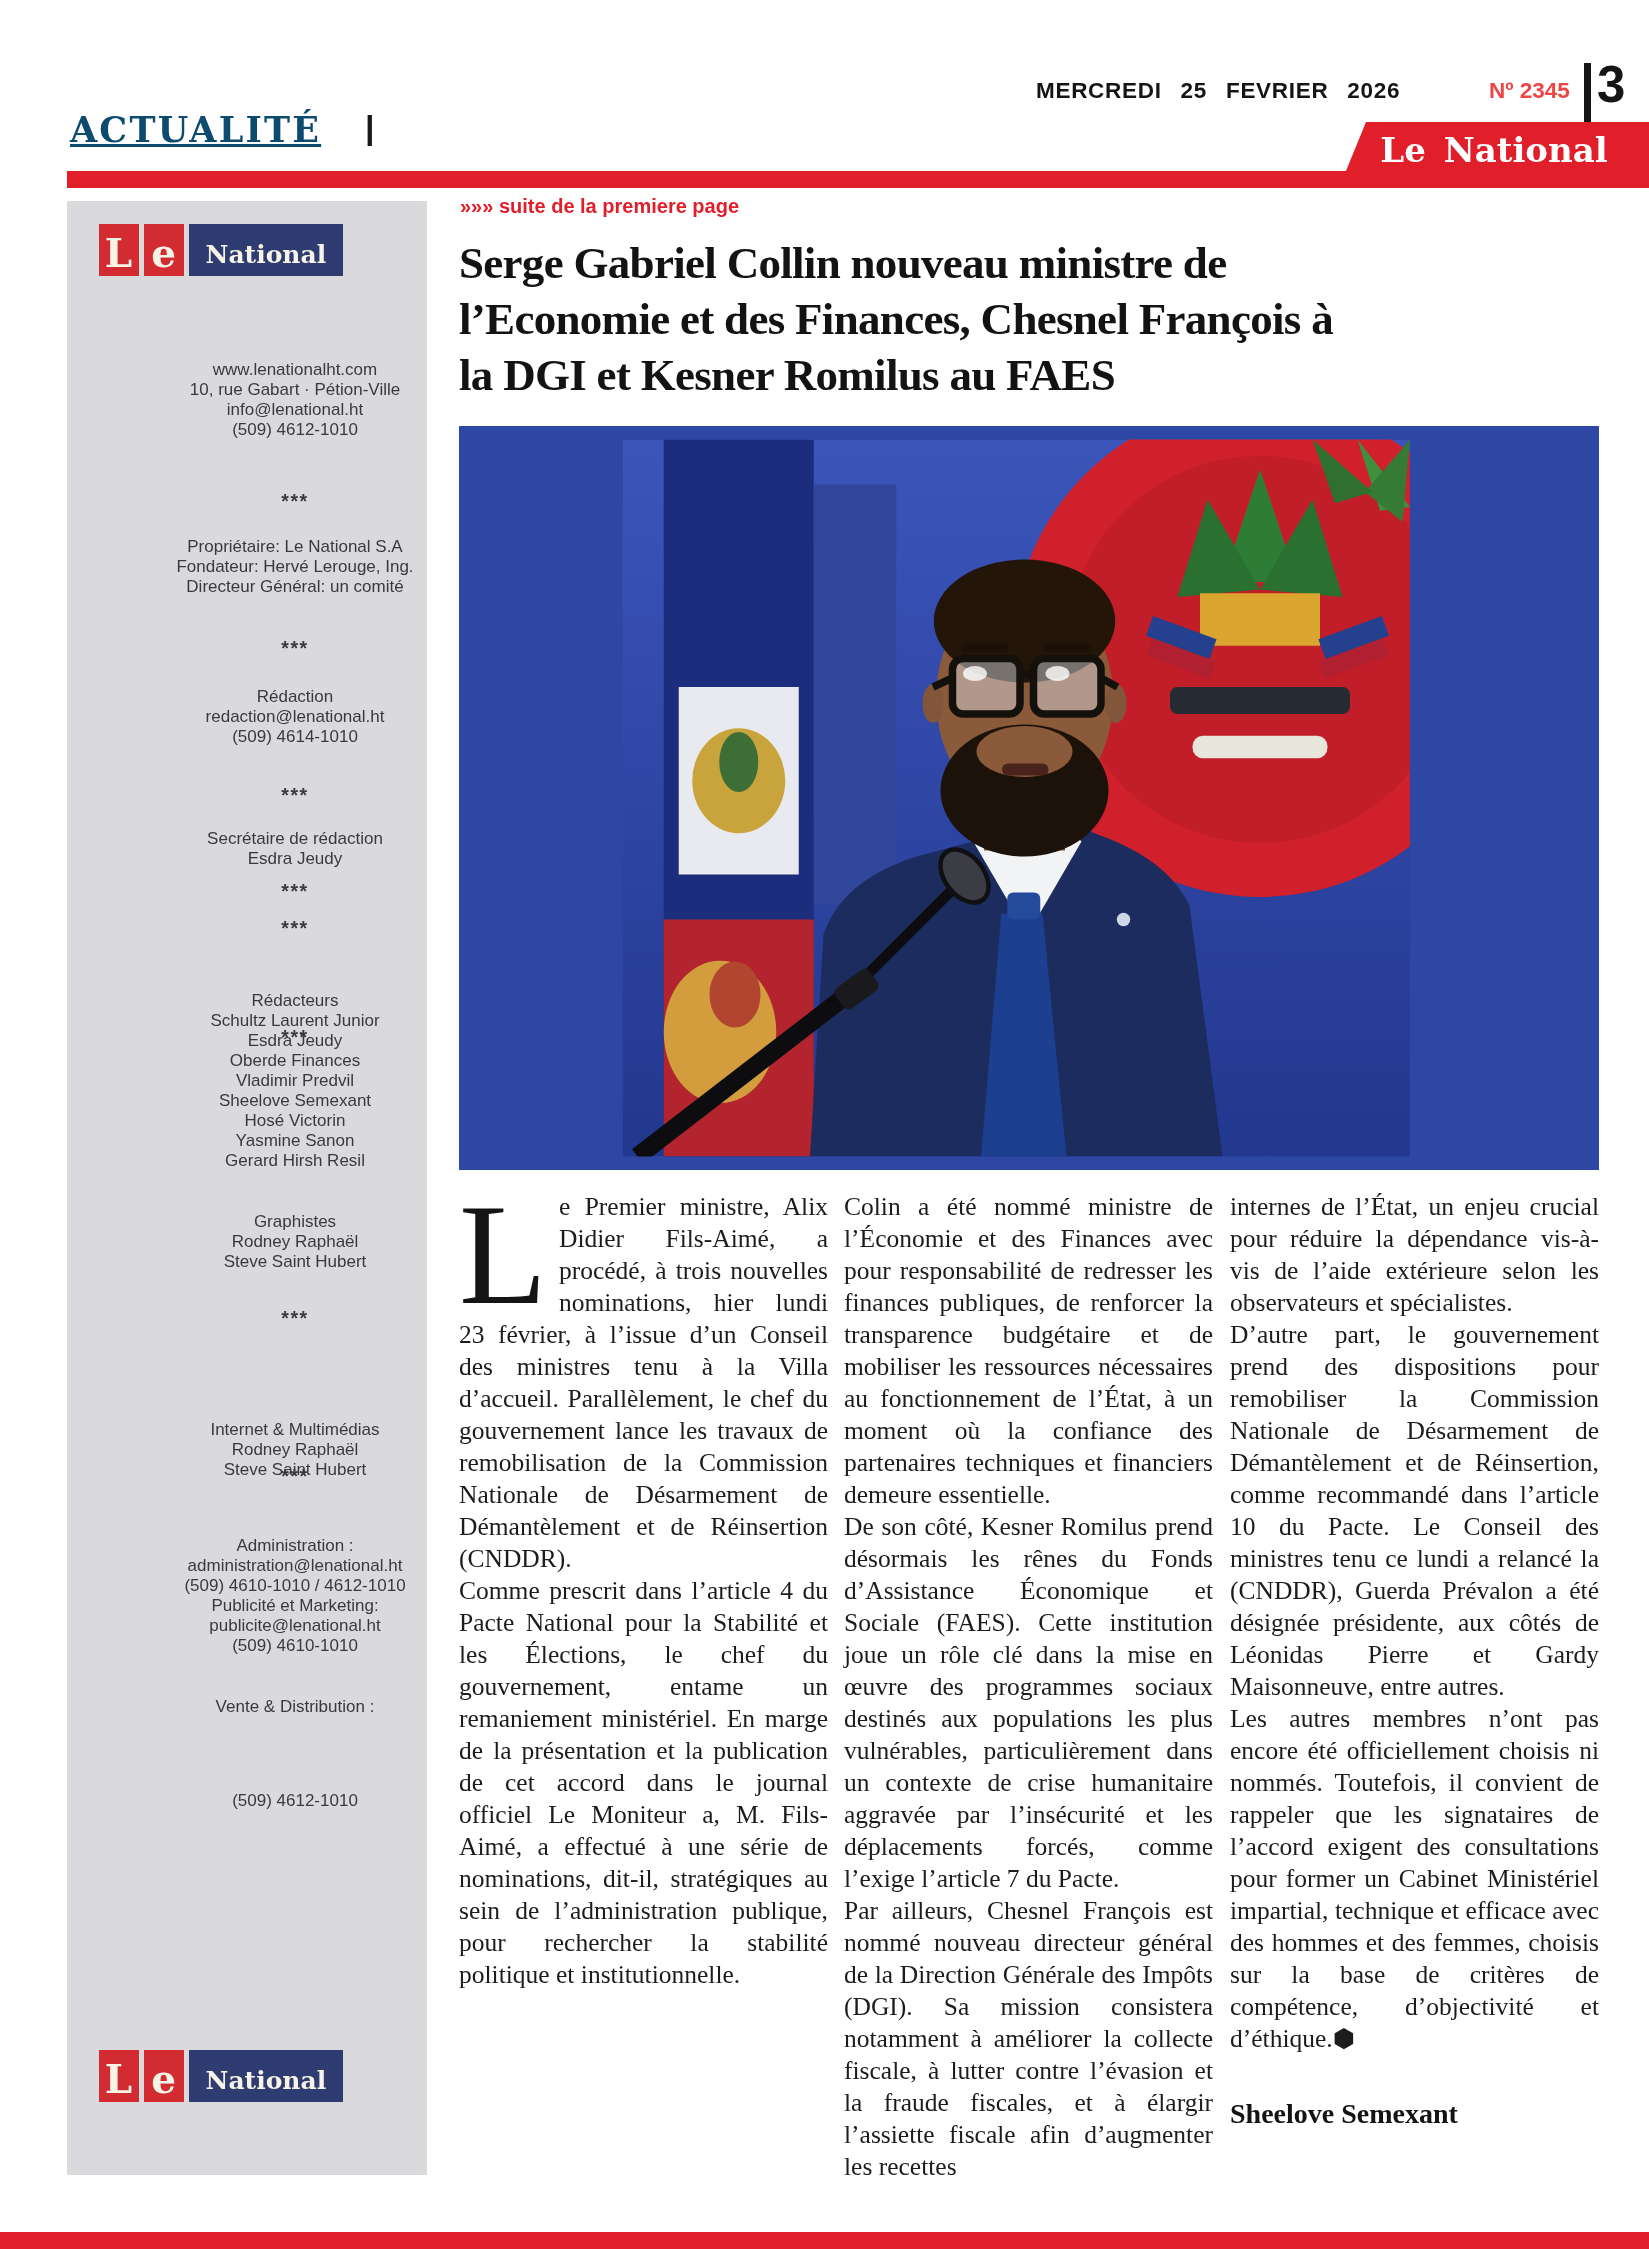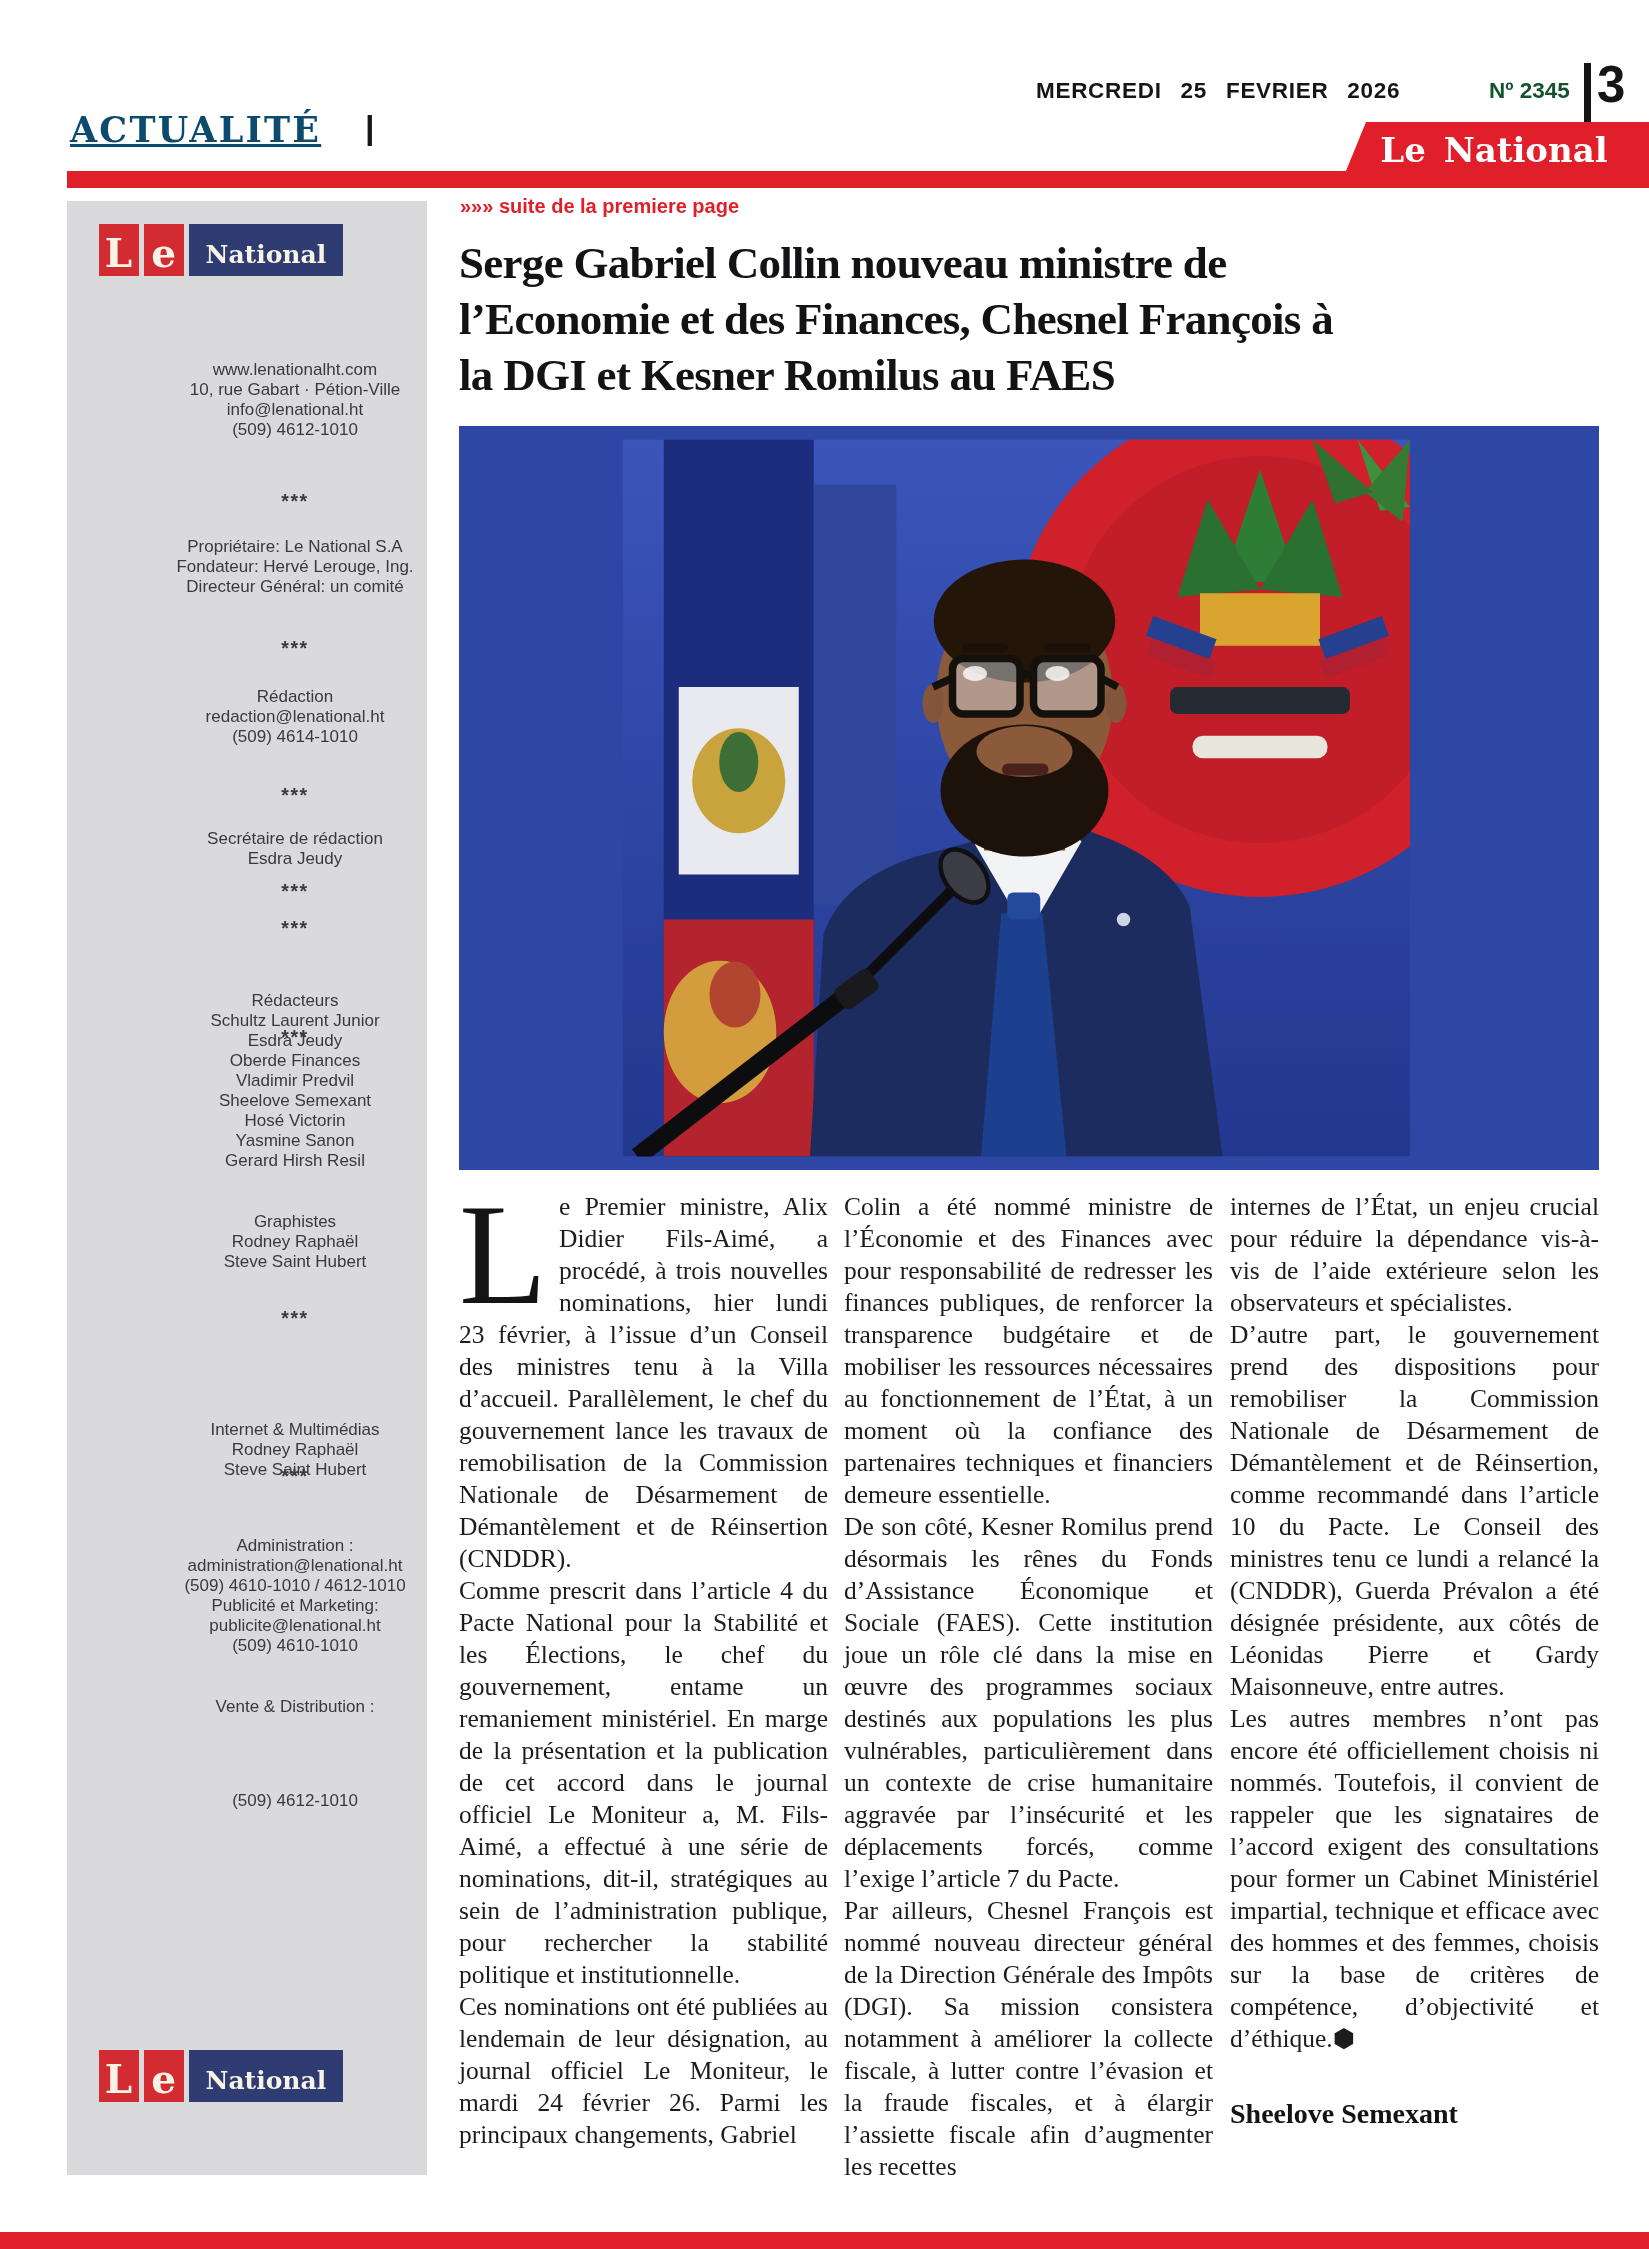--- a/index.html
+++ b/index.html
@@ -2,21 +2,21 @@
 <html style="font-size:12px"><head>
 <meta charset="utf-8">
 <style>
   html,body{margin:0;padding:0;}
   body{
     width:1650px;height:2250px;position:relative;overflow:hidden;
     background:#ffffff;font-family:"Liberation Sans",sans-serif;color:#1a1a1c;
   }
   
   .date-line{position:absolute;left:1036px;top:78px;font:700 22.5px "Liberation Sans",sans-serif;letter-spacing:0.7px;word-spacing:12px;color:#151515;}
-  .issue-no{position:absolute;left:1489px;top:78px;font:700 22.5px "Liberation Sans",sans-serif;color:#14532d;}
+  .issue-no{position:absolute;left:1489px;top:78px;font:700 22.5px "Liberation Sans",sans-serif;color:#ef4444;}
   .page-bar{position:absolute;left:1584px;top:63px;width:6.7px;height:61px;background:#151515;}
   .page-num{position:absolute;left:1597px;top:55px;font:700 51px "Liberation Sans",sans-serif;color:#151515;}
   .section-title{position:absolute;left:70px;top:109px;font:700 35px "DejaVu Serif",serif;letter-spacing:2.2px;color:#0c4a6e;text-decoration:underline;}
   .section-pipe{position:absolute;left:365px;top:108px;font:700 34px "Liberation Sans",sans-serif;color:#18181a;}
   .top-red-bar{position:absolute;left:67px;top:171px;width:1582px;height:17px;background:#e01f2a;}
   .brand-badge{position:absolute;left:1339px;top:122px;width:310px;height:66px;background:#e01f2a;
     clip-path:polygon(27px 0,100% 0,100% 100%,0 100%);
     display:flex;align-items:center;justify-content:center;}
   .brand-badge span{font:700 34px "DejaVu Serif",serif;color:#ffffff;word-spacing:6px;padding-bottom:10.5px;}
   .bottom-red-bar{position:absolute;left:0;top:2232px;width:1650px;height:18px;background:#e01f2a;}
@@ -252,21 +252,20 @@
         </g>
       </g>
     </g>
   </svg>
 </div>
 
 <div class="columns">
     <div class="col col1">
       <p><span class="dropcap">L</span>e Premier ministre, Alix Didier Fils-Aimé, a procédé, à trois nouvelles nominations, hier lundi 23 février, à l’issue d’un Conseil des ministres tenu à la Villa d’accueil. Parallèlement, le chef du gouvernement lance les travaux de remobilisation de la Commission Nationale de Désarmement de Démantèlement et de Réinsertion (CNDDR).</p>
       <p>Comme prescrit dans l’article 4 du Pacte National pour la Stabilité et les Élections, le chef du gouvernement, entame un remaniement ministériel. En marge de la présentation et la publication de cet accord dans le journal officiel Le Moniteur a, M. Fils-Aimé, a effectué à une série de nominations, dit-il, stratégiques au sein de l’administration publique, pour rechercher la stabilité politique et institutionnelle.</p>
-      <p>Ces nominations ont été publiées au lendemain de leur désignation, au journal officiel Le Moniteur, le mardi 24 février 26. Parmi les principaux changements, Gabriel</p>
     </div>
     <div class="col col2">
       <p>Colin a été nommé ministre de l’Économie et des Finances avec pour responsabilité de redresser les finances publiques, de renforcer la transparence budgétaire et de mobiliser les ressources nécessaires au fonctionnement de l’État, à un moment où la confiance des partenaires techniques et financiers demeure essentielle.</p>
       <p>De son côté, Kesner Romilus prend désormais les rênes du Fonds d’Assistance Économique et Sociale (FAES). Cette institution joue un rôle clé dans la mise en œuvre des programmes sociaux destinés aux populations les plus vulnérables, particulièrement dans un contexte de crise humanitaire aggravée par l’insécurité et les déplacements forcés, comme l’exige l’article 7 du Pacte.</p>
       <p>Par ailleurs, Chesnel François est nommé nouveau directeur général de la Direction Générale des Impôts (DGI). Sa mission consistera notamment à améliorer la collecte fiscale, à lutter contre l’évasion et la fraude fiscales, et à élargir l’assiette fiscale afin d’augmenter les recettes</p>
     </div>
     <div class="col col3">
       <p>internes de l’État, un enjeu crucial pour réduire la dépendance vis-à-vis de l’aide extérieure selon les observateurs et spécialistes.</p>
       <p>D’autre part, le gouvernement prend des dispositions pour remobiliser la Commission Nationale de Désarmement de Démantèlement et de Réinsertion, comme recommandé dans l’article 10 du Pacte. Le Conseil des ministres tenu ce lundi a relancé la (CNDDR), Guerda Prévalon a été désignée présidente, aux côtés de Léonidas Pierre et Gardy Maisonneuve, entre autres.</p>
       <p>Les autres membres n’ont pas encore été officiellement choisis ni nommés. Toutefois, il convient de rappeler que les signataires de l’accord exigent des consultations pour former un Cabinet Ministériel impartial, technique et efficace avec des hommes et des femmes, choisis sur la base de critères de compétence, d’objectivité et d’éthique.⬢</p>

